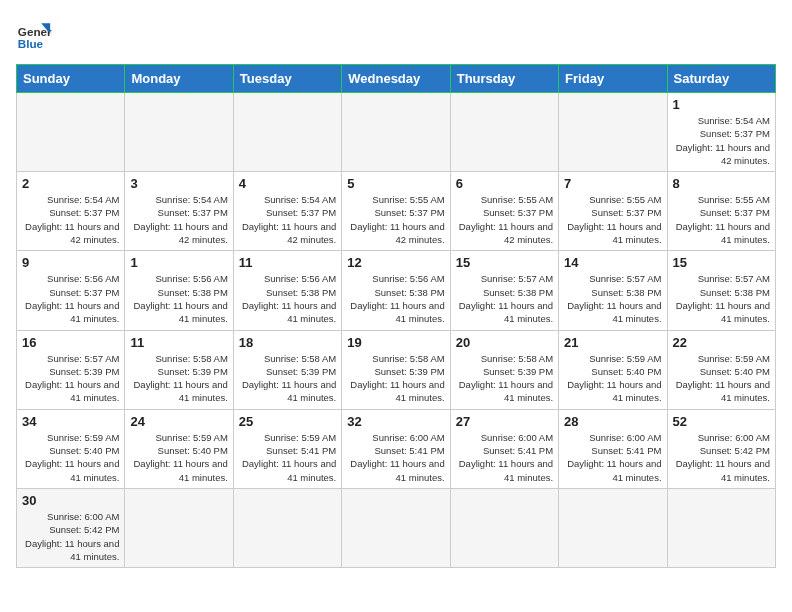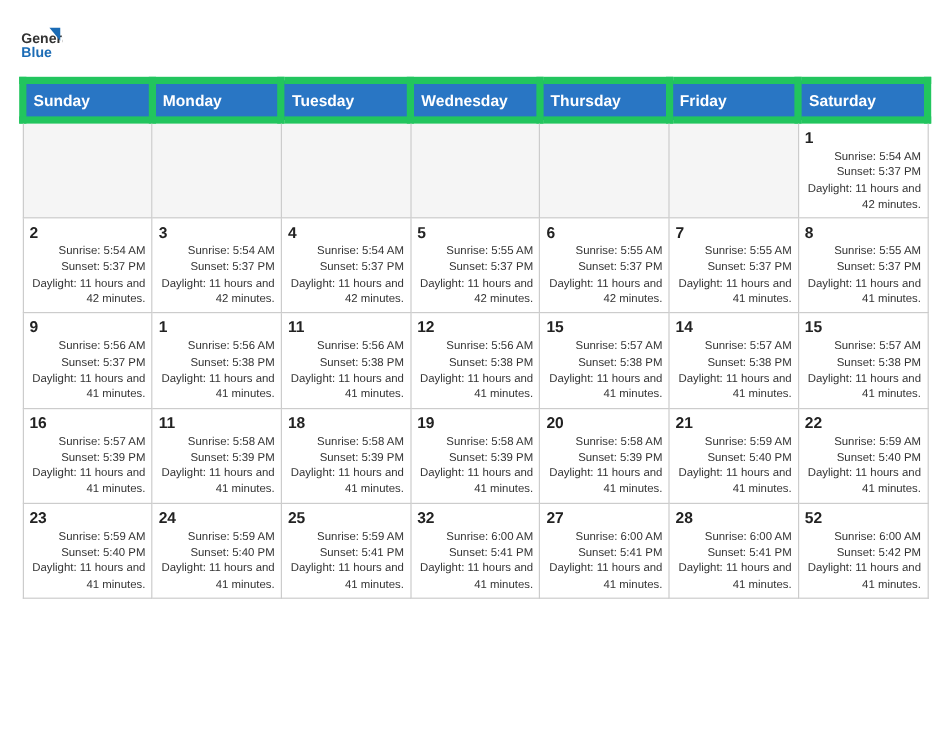--- a/index.html
+++ b/index.html
@@ -41,21 +41,21 @@
       width: 100%;
       border-collapse: collapse;
       border: 1px solid #ccc;
     }
     .calendar th {
       background-color: #2976c4;
       color: #fff;
       text-align: left;
       padding: 6px 6px;
       font-size: 13px;
-      border: 6px solid #22c55e;
+      border: 1px solid #22c55e;
     }
     .calendar td {
       vertical-align: top;
       border: 1px solid #ccc;
       padding: 4px 5px;
       font-size: 10px;
       color: #333;
       background: #fff;
       width: calc(100% / 7);
       min-height: 70px;
@@ -210,21 +210,21 @@
           <span class="day-number">21</span>
           <div class="day-info">Sunrise: 5:59 AM<br>Sunset: 5:40 PM<br>Daylight: 11 hours and 41 minutes.</div>
         </td>
         <td>
           <span class="day-number">22</span>
           <div class="day-info">Sunrise: 5:59 AM<br>Sunset: 5:40 PM<br>Daylight: 11 hours and 41 minutes.</div>
         </td>
       </tr>
       <tr class="week-row">
         <td>
-          <span class="day-number">23</span>
+          <span class="day-number">34</span>
           <div class="day-info">Sunrise: 5:59 AM<br>Sunset: 5:40 PM<br>Daylight: 11 hours and 41 minutes.</div>
         </td>
         <td>
           <span class="day-number">24</span>
           <div class="day-info">Sunrise: 5:59 AM<br>Sunset: 5:40 PM<br>Daylight: 11 hours and 41 minutes.</div>
         </td>
         <td>
           <span class="day-number">25</span>
           <div class="day-info">Sunrise: 5:59 AM<br>Sunset: 5:41 PM<br>Daylight: 11 hours and 41 minutes.</div>
         </td>
@@ -237,15 +237,27 @@
           <div class="day-info">Sunrise: 6:00 AM<br>Sunset: 5:41 PM<br>Daylight: 11 hours and 41 minutes.</div>
         </td>
         <td>
           <span class="day-number">28</span>
           <div class="day-info">Sunrise: 6:00 AM<br>Sunset: 5:41 PM<br>Daylight: 11 hours and 41 minutes.</div>
         </td>
         <td>
           <span class="day-number">52</span>
           <div class="day-info">Sunrise: 6:00 AM<br>Sunset: 5:42 PM<br>Daylight: 11 hours and 41 minutes.</div>
         </td>
+      </tr>
+      <tr class="week-row">
+        <td class="last-row">
+          <span class="day-number">30</span>
+          <div class="day-info">Sunrise: 6:00 AM<br>Sunset: 5:42 PM<br>Daylight: 11 hours and 41 minutes.</div>
+        </td>
+        <td class="empty"></td>
+        <td class="empty"></td>
+        <td class="empty"></td>
+        <td class="empty"></td>
+        <td class="empty"></td>
+        <td class="empty"></td>
       </tr>
     </tbody>
 </table>
 
 </body></html>

